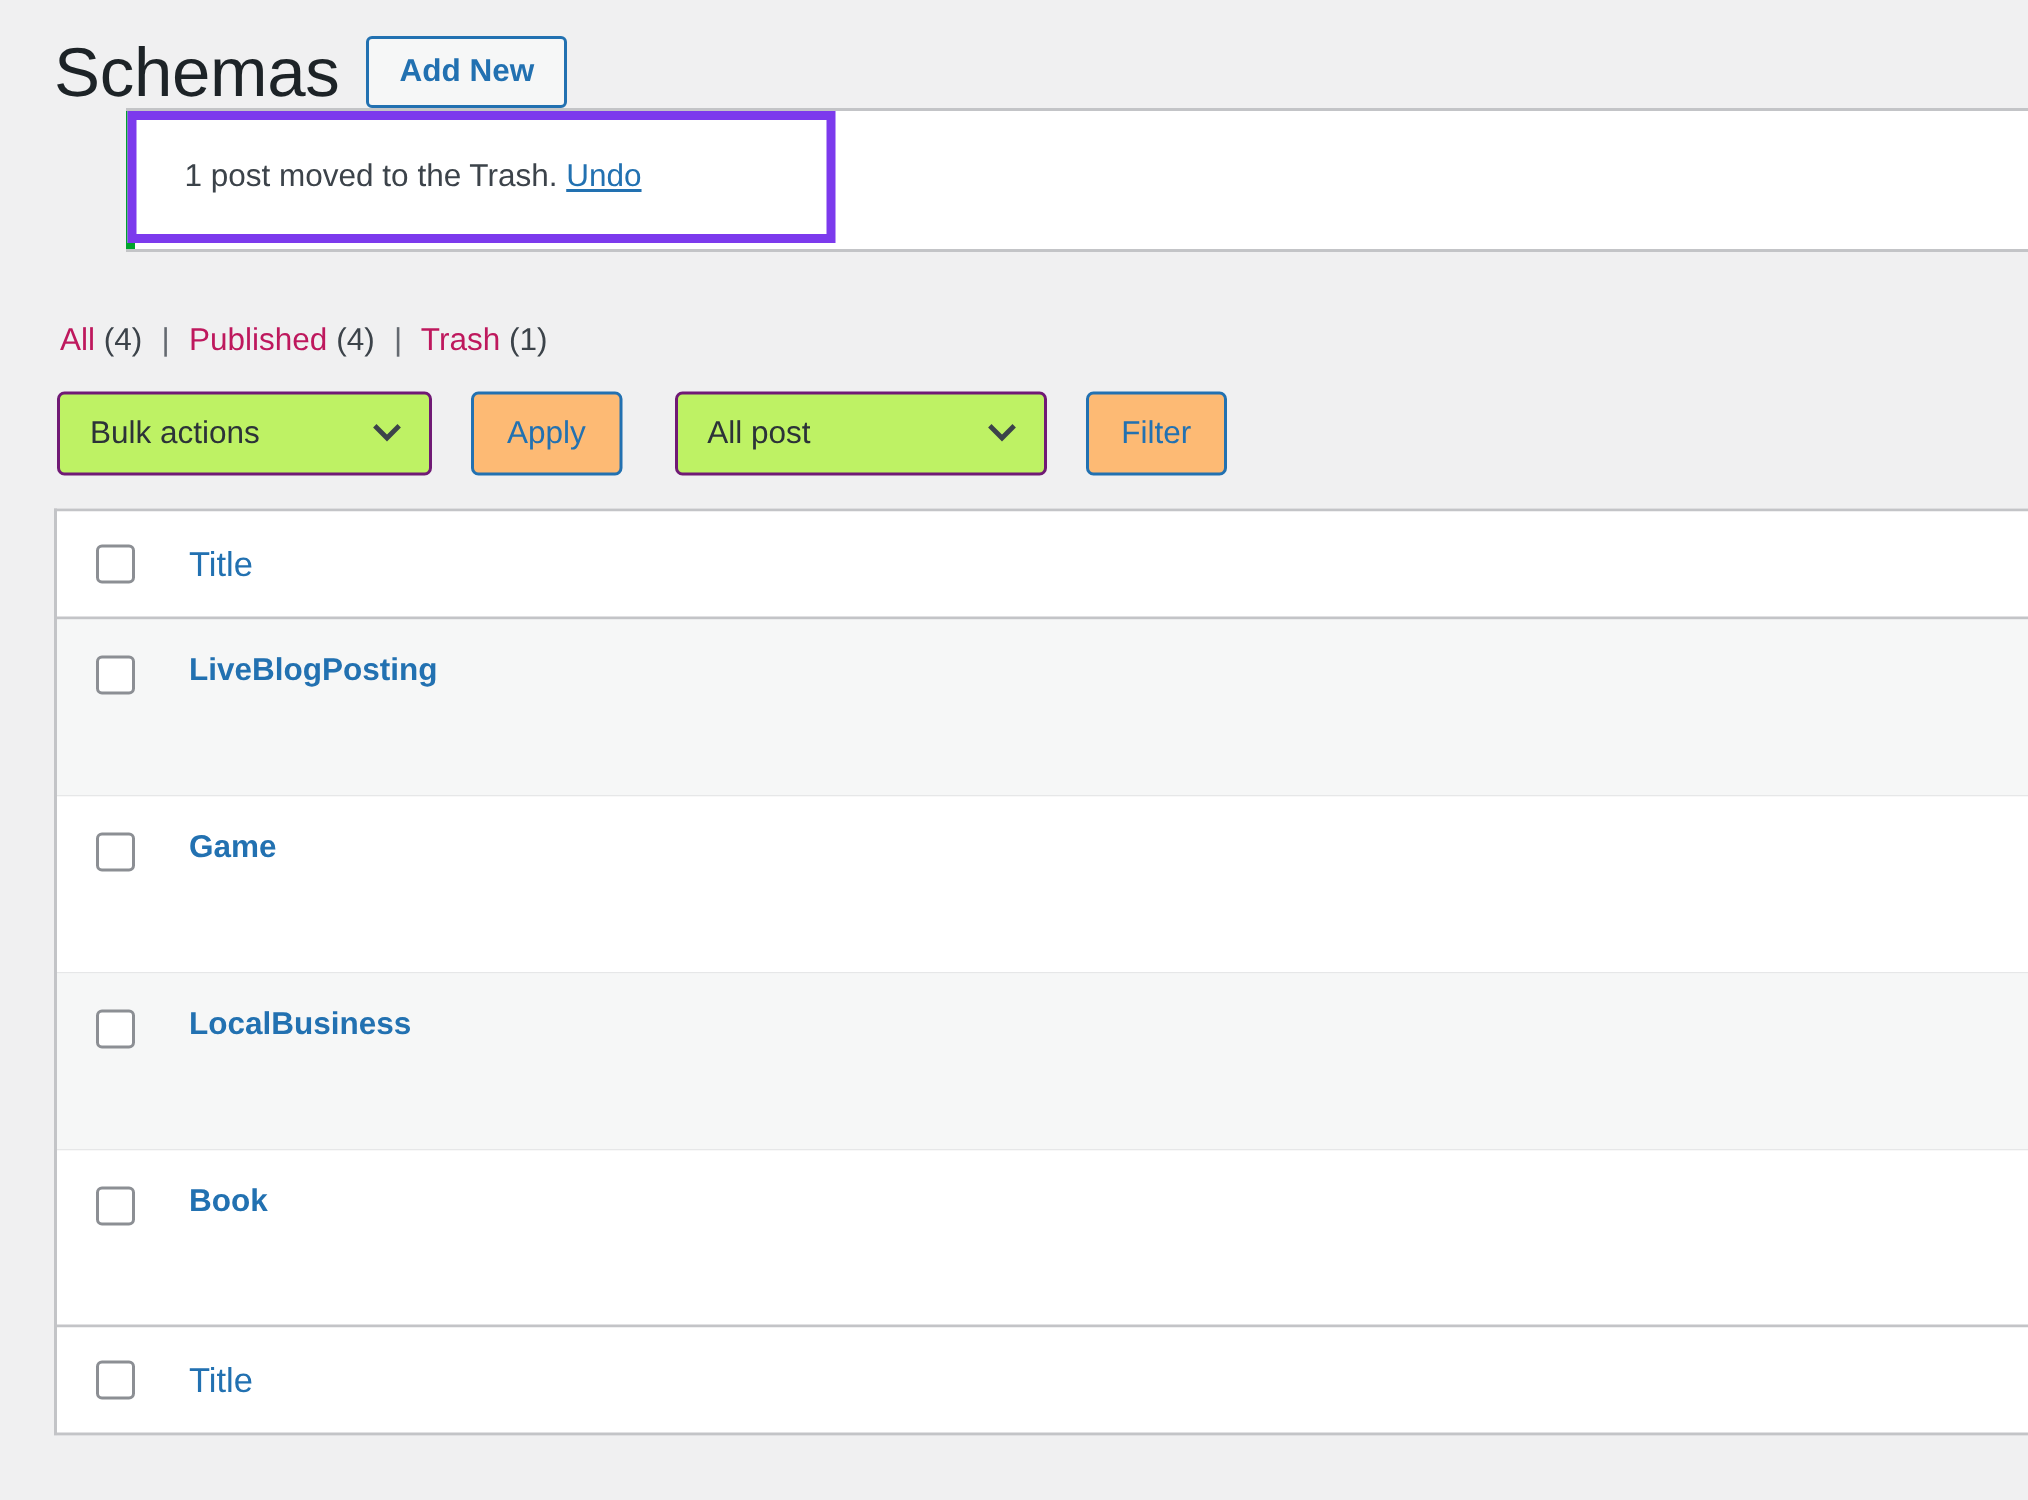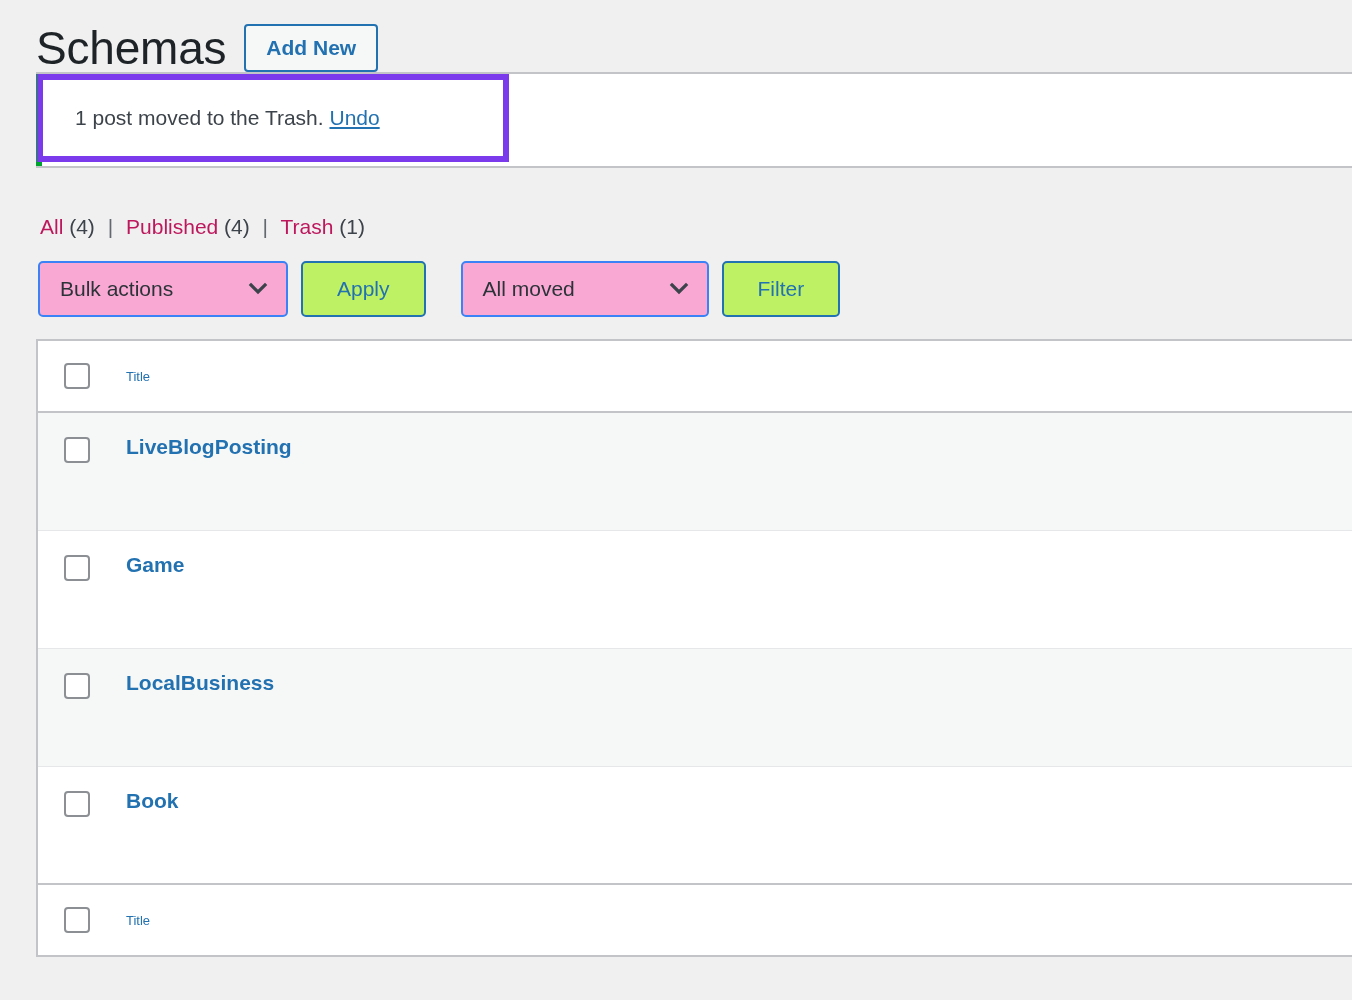--- a/index.html
+++ b/index.html
@@ -46,20 +46,21 @@
     font-weight: 700;
     font-family: "Liberation Sans", sans-serif;
     cursor: pointer;
     white-space: nowrap;
   }
 
   
   .notice-wrap {
     position: relative;
     height: 92px;
+    margin-left: 48px;
   }
   .notice-bar {
     position: absolute;
     left: 36px;
     right: -4px;
     top: 0;
     height: 96px;
     background: #ffffff;
     border-top: 2px solid #c3c4c7;
     border-bottom: 2px solid #c3c4c7;
@@ -122,22 +123,22 @@
     padding: 24px 0 0 38px;
     gap: 0;
   }
   .wp-select {
     position: relative;
     display: inline-flex;
     align-items: center;
     height: 56px;
     min-width: 250px;
     padding: 0 52px 0 20px;
-    background: #f9a8d4;
-    border: 2px solid #3b82f6;
+    background: #bef264;
+    border: 2px solid #701a75;
     border-radius: 5px;
     font-size: 21px;
     color: #2c3338;
     cursor: pointer;
     white-space: nowrap;
   }
   .wp-select.dates { min-width: 248px; }
   .chevron {
     position: absolute;
     right: 18px;
@@ -145,23 +146,23 @@
     transform: translateY(-50%);
     width: 20px;
     height: 20px;
     pointer-events: none;
   }
   .wp-btn {
     display: inline-flex;
     align-items: center;
     justify-content: center;
     height: 56px;
-    padding: 0 34px;
-    margin-left: 13px;
-    background: #bef264;
+    padding: 0 22px;
+    margin-left: 26px;
+    background: #fdba74;
     border: 2px solid #2271b1;
     border-radius: 5px;
     color: #2271b1;
     font-size: 21px;
     font-family: "Liberation Sans", sans-serif;
     cursor: pointer;
     white-space: nowrap;
   }
   .spacer { width: 35px; }
 
@@ -199,21 +200,21 @@
     border: 2px solid #8c8f94;
     border-radius: 4px;
     background: #ffffff;
     display: block;
     cursor: pointer;
     flex: none;
   }
   .title-col { flex: 1 1 auto; }
   .trow.data .title-col { padding-top: 22px; }
   .col-title-link {
-    font-size: 13px;
+    font-size: 23px;
     color: #2271b1;
     text-decoration: none;
     cursor: pointer;
   }
   .row-title {
     font-size: 21px;
     font-weight: 700;
     color: #2271b1;
     text-decoration: none;
     cursor: pointer;
@@ -254,21 +255,21 @@
     <span>Bulk actions</span>
     <span class="chevron">
       <svg viewBox="0 0 20 20" width="20" height="20" aria-hidden="true">
         <path d="M3 6 L10 13 L17 6" fill="none" stroke="#3c434a" stroke-width="3.2" stroke-linecap="square"></path>
       </svg>
     </span>
   </div>
   <button class="wp-btn">Apply</button>
   <div class="spacer"></div>
   <div class="wp-select dates">
-    <span>All moved</span>
+    <span>All post</span>
     <span class="chevron">
       <svg viewBox="0 0 20 20" width="20" height="20" aria-hidden="true">
         <path d="M3 6 L10 13 L17 6" fill="none" stroke="#3c434a" stroke-width="3.2" stroke-linecap="square"></path>
       </svg>
     </span>
   </div>
   <button class="wp-btn">Filter</button>
 </div>
 
 <div class="wp-table">

